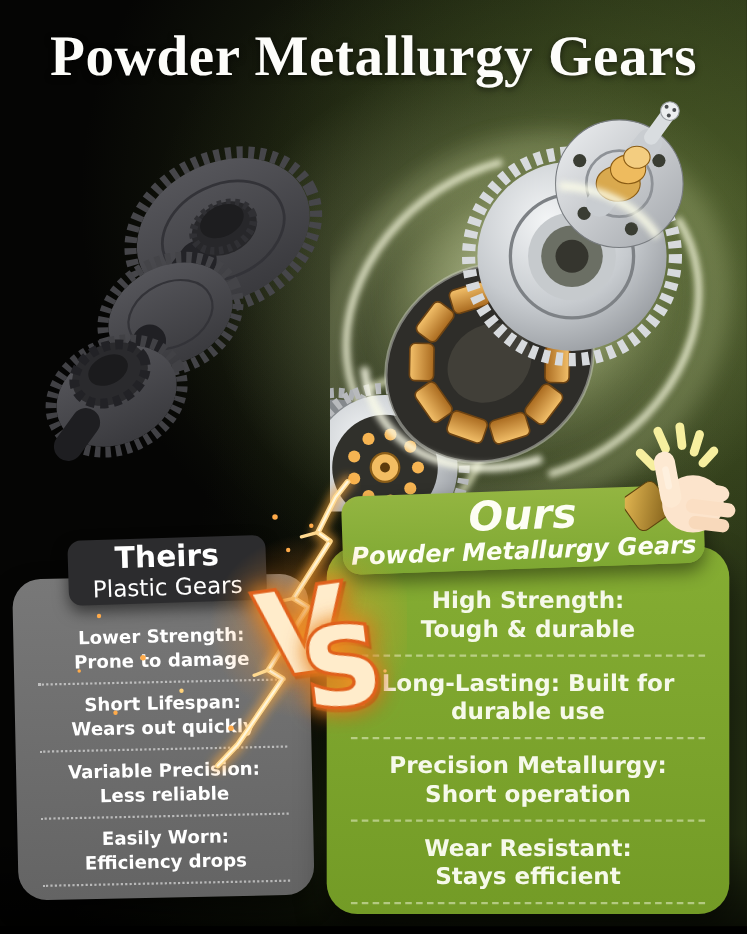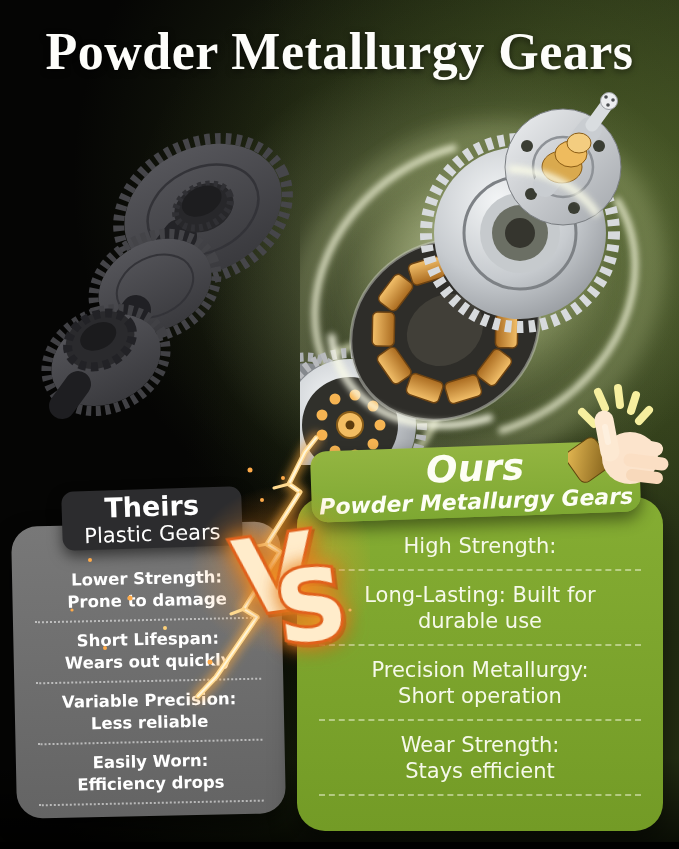--- a/index.html
+++ b/index.html
@@ -46,21 +46,21 @@
   }
   .hdr-theirs .h1{font-size:27px;line-height:30px;font-weight:800;}
   .hdr-theirs .h2{font-size:21px;line-height:25px;font-weight:500;}
   .hdr-ours{
     left:311px;top:446px;width:329px;height:71px;border-radius:16px;z-index:6;
     background:linear-gradient(180deg,#93b541,#7ea832);transform:rotate(-2deg);
     padding-top:2px;box-shadow:0 8px 16px rgba(0,0,0,.45);
   }
   .hdr-ours .h1{font-size:37px;line-height:41px;font-weight:800;font-style:italic;color:#fdfef4;}
   .hdr-ours .h2{font-size:22px;line-height:25px;font-weight:800;font-style:italic;color:#fdfef4;}
-  .item .l1,.item .l2{font-weight:400;}
+  .item .l1,.item .l2{font-weight:700;}
   .panel-theirs .item .l1,.panel-theirs .item .l2{font-size:16.5px;line-height:22px;font-weight:600;}
   .panel-ours .item .l1,.panel-ours .item .l2{font-size:21px;line-height:26px;color:#f6f9ea;}
   .sep{height:0;}
   .panel-theirs .sep{border-bottom:2px dotted rgba(255,255,255,.55);width:84%;margin:7px auto 8px;}
   .panel-ours .sep{border-bottom:2px dashed rgba(244,248,220,.5);width:88%;margin:10px auto 11px;}
   .vs-svg{left:40px;top:420px;z-index:8;pointer-events:none;}
   .thumb-svg{left:568px;top:382px;z-index:7;}
   .metal-svg{left:300px;top:85px;}
   .plastic-svg{left:8px;top:128px;}
   .vs-letter{
@@ -262,37 +262,38 @@
   <div class="abs hdr hdr-theirs">
     <div class="h1">Theirs</div>
     <div class="h2">Plastic Gears</div>
   </div>
 
   <div class="abs panel panel-ours">
     <div>
 
         <div class="item">
           <div class="l1">High Strength:</div>
+          <div class="l2">Tough &amp; durable</div>
           <div class="sep"></div>
         </div>
 
         <div class="item">
           <div class="l1">Long-Lasting: Built for</div>
           <div class="l2">durable use</div>
           <div class="sep"></div>
         </div>
 
         <div class="item">
           <div class="l1">Precision Metallurgy:</div>
           <div class="l2">Short operation</div>
           <div class="sep"></div>
         </div>
 
         <div class="item">
-          <div class="l1">Wear Strength:</div>
+          <div class="l1">Wear Resistant:</div>
           <div class="l2">Stays efficient</div>
           <div class="sep"></div>
         </div>
       </div>
   </div>
   <div class="abs hdr hdr-ours">
     <div class="h1">Ours</div>
     <div class="h2">Powder Metallurgy Gears</div>
   </div>
 

